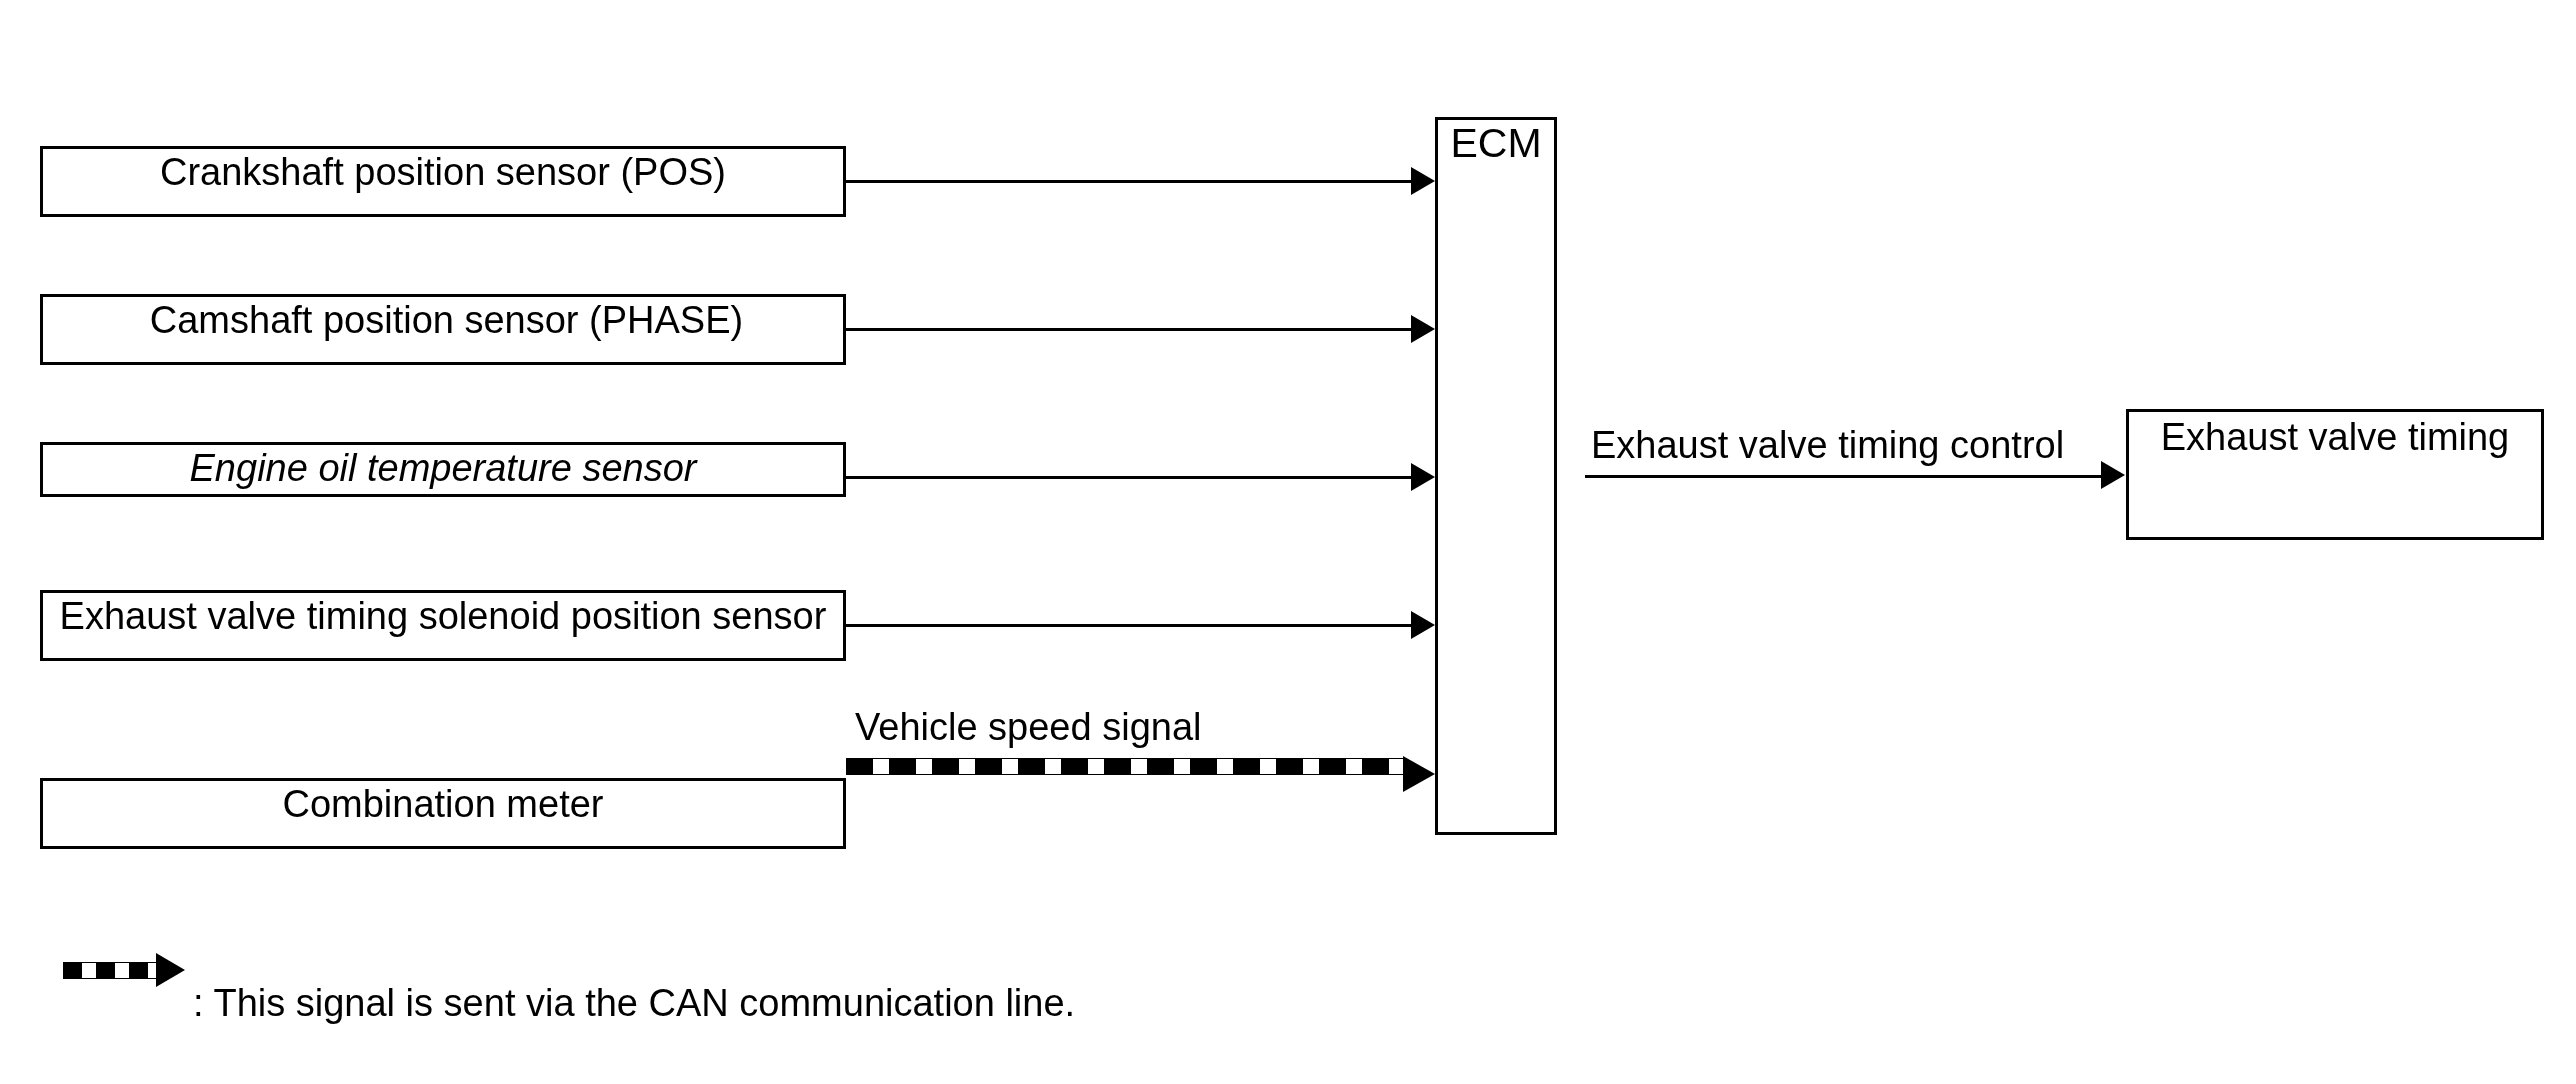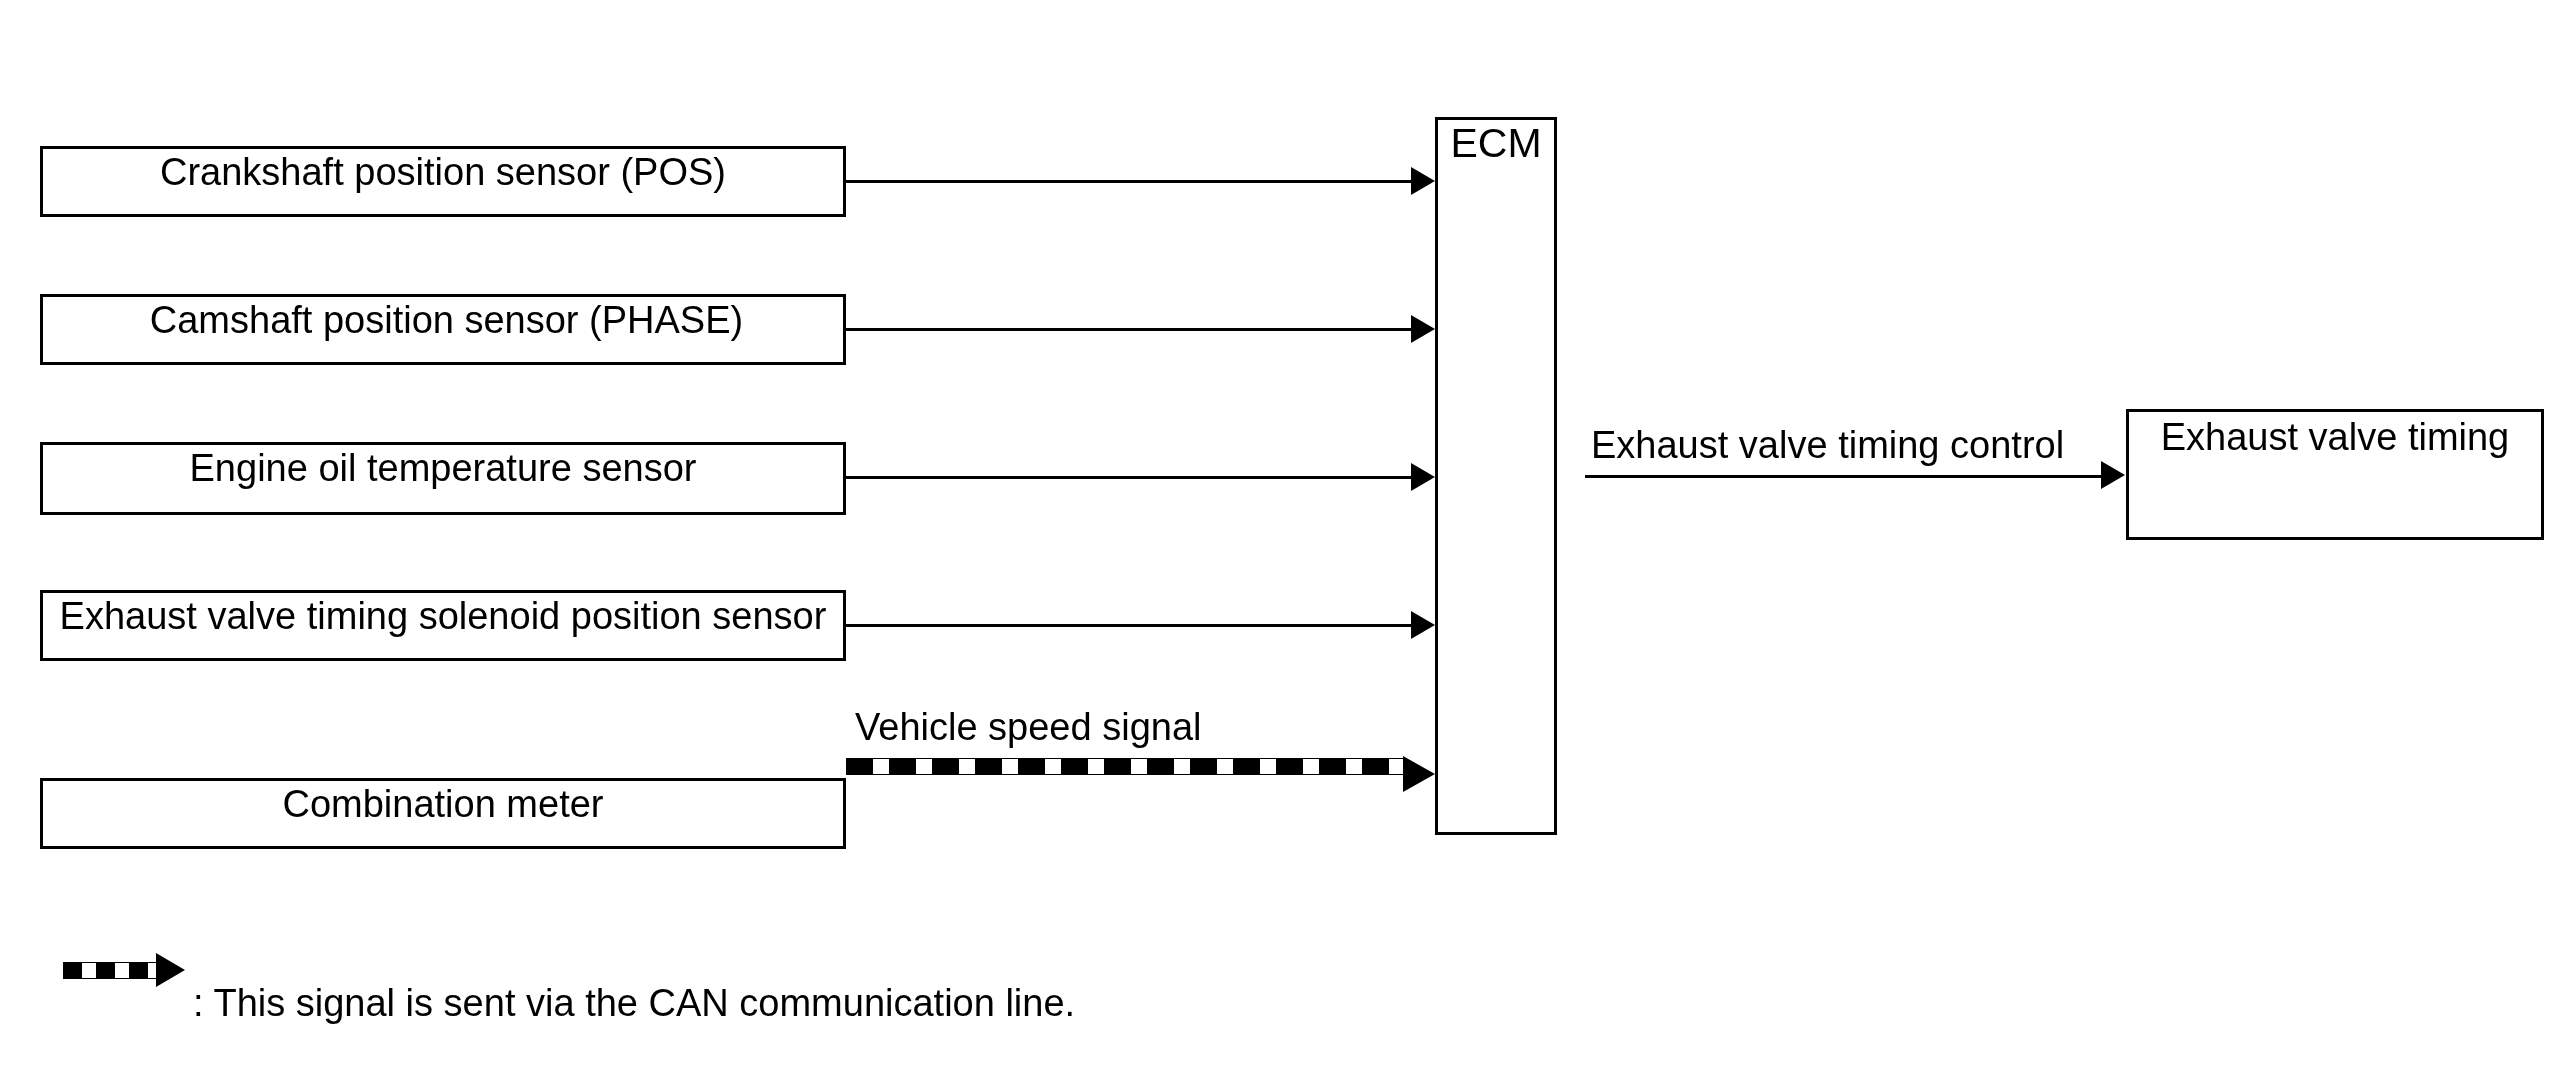--- a/index.html
+++ b/index.html
@@ -100,21 +100,21 @@
 <body>
 
 <div class="stage">
 
   <div class="box" style="left:40px; top:146px; width:806px; height:71px;">
     <span>Crankshaft position sensor (POS)</span>
   </div>
   <div class="box" style="left:40px; top:294px; width:806px; height:71px;padding-left:7px;">
     <span>Camshaft position sensor (PHASE)</span>
   </div>
-  <div class="box" style="left:40px; top:442px; width:806px; height:73px;">
+  <div class="box" style="left:40px; top:442px; width:806px; height:55px;font-style:italic;">
     <span>Engine oil temperature sensor</span>
   </div>
   <div class="box" style="left:40px; top:590px; width:806px; height:71px;">
     <span>Exhaust valve timing solenoid position sensor</span>
   </div>
   <div class="box" style="left:40px; top:738px; width:806px; height:71px;margin-top:40px;">
     <span>Combination meter</span>
   </div>
 
   <div class="flow-line" style="left:846px; top:180px; width:569px;"></div>

